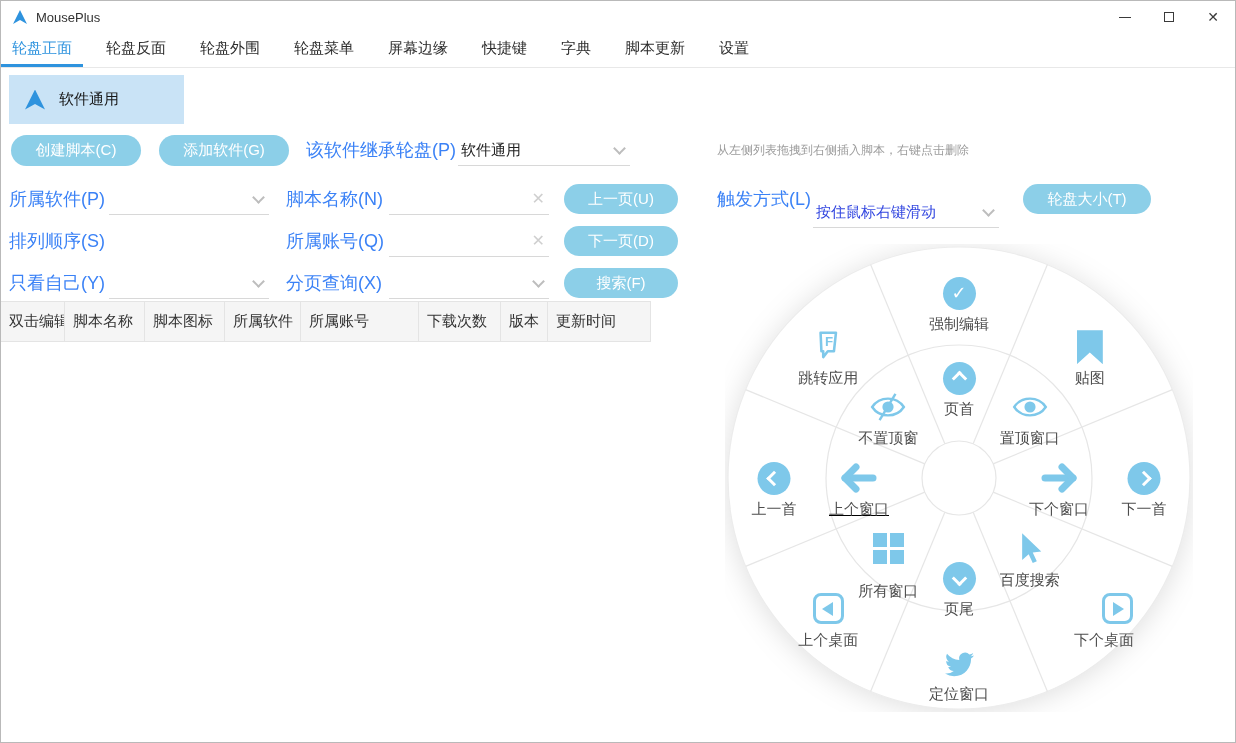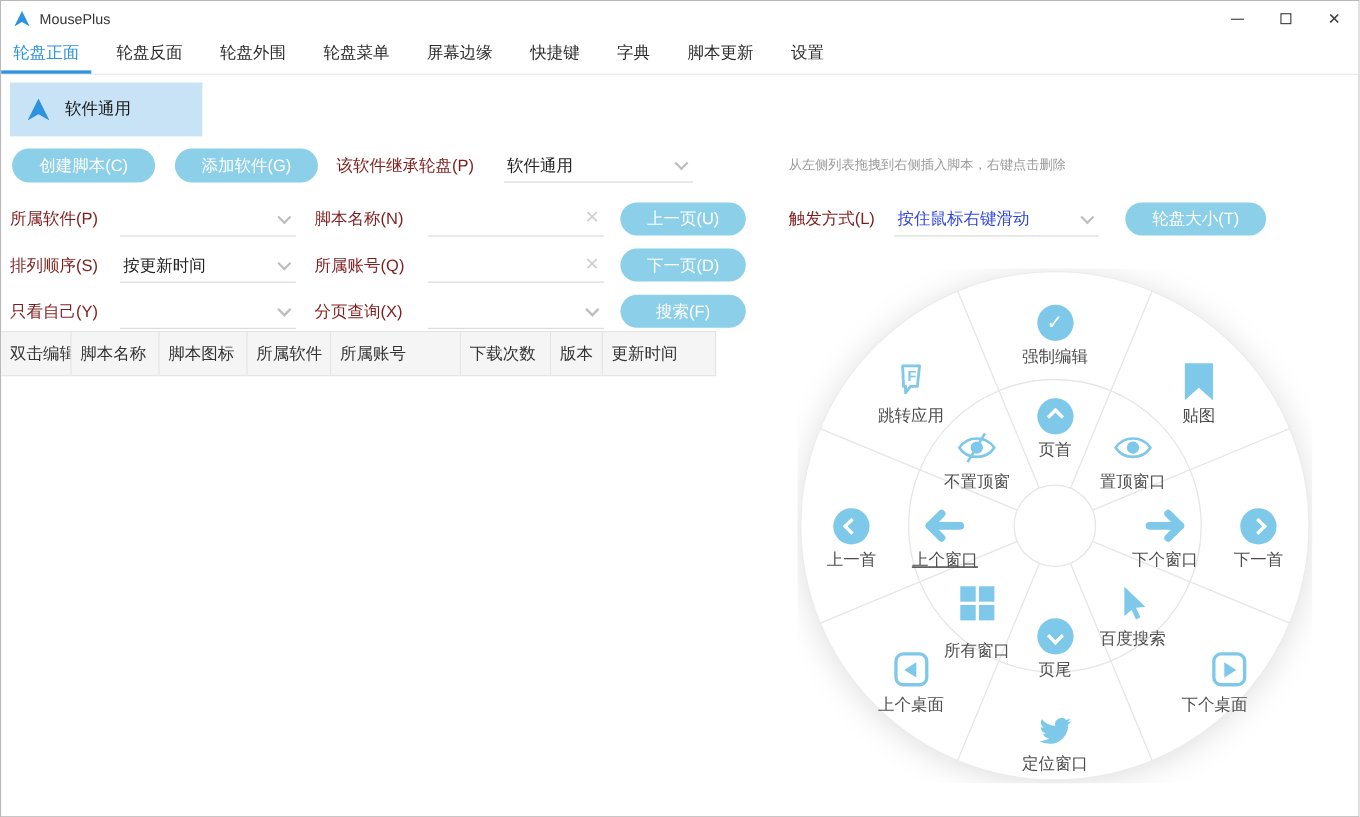--- a/index.html
+++ b/index.html
@@ -29,21 +29,21 @@
               display:flex; align-items:center; }
   .sel-tri { width:20px; height:20px; margin-left:16px; background:var(--accent,#2E9BE6);
              clip-path:polygon(50% 0%,100% 100%,50% 72%,0% 100%); }
   .sel-label { margin-left:14px; font-size:15px; font-weight:500; color:#161616; }
 
   
   .pill { position:absolute; height:31px; border-radius:16px; background:var(--btn-blue,#8CCFE8); color:#fff;
           font-size:15px; display:flex; align-items:center; justify-content:center; cursor:default; }
 
   
-  .flabel { position:absolute; height:31px; line-height:31px; font-size:15px; color:#7f1d1d; white-space:nowrap; }
+  .flabel { position:absolute; height:31px; line-height:31px; font-size:18px; color:#3b82f6; white-space:nowrap; }
   .hint { position:absolute; left:716px; top:134px; height:31px; line-height:31px; font-size:12px; color:#9b9b9b; }
   .field { position:absolute; height:31px; border-bottom:1px solid #d8d8d8; display:flex; align-items:center; }
   .field .val { flex:1; font-size:15px; color:#222; padding-left:3px; white-space:nowrap; overflow:hidden; }
   .field .val.blue { color:var(--trigger-blue,#3246E0); }
   .field input { flex:1; width:100%; border:none; outline:none; background:transparent; font-size:15px; color:#222; }
   .chev { width:9px; height:9px; border-right:2px solid #bdbdbd; border-bottom:2px solid #bdbdbd;
           transform:rotate(45deg); margin:-4px 6px 0 0; flex:none; }
   .clear-x { font-size:16px; color:#cfcfcf; margin-right:4px; line-height:1; flex:none; }
 
   
@@ -127,45 +127,41 @@
     <span class="chev"></span>
   </div>
   <div class="flabel" style="left:285px;top:183px;">脚本名称(N)</div>
   <div class="field" style="left:388px;top:183px;width:160px;">
     <input value="" style="">
     <span class="clear-x">✕</span>
   </div>
   <div class="pill" style="left:563px;top:183px;width:114px;height:30px;">上一页(U)</div>
 
   <div class="flabel" style="left:8px;top:225px;">排列顺序(S)</div>
-  <div class="field" style="left:108px;top:225px;width:160px;">
-    <span class="val">按更新时间</span>
-    <span class="chev"></span>
-  </div>
   <div class="flabel" style="left:285px;top:225px;">所属账号(Q)</div>
   <div class="field" style="left:388px;top:225px;width:160px;">
     <input value="" style="">
     <span class="clear-x">✕</span>
   </div>
   <div class="pill" style="left:563px;top:225px;width:114px;height:30px;">下一页(D)</div>
 
   <div class="flabel" style="left:8px;top:267px;">只看自己(Y)</div>
   <div class="field" style="left:108px;top:267px;width:160px;">
     <span class="val"></span>
     <span class="chev"></span>
   </div>
   <div class="flabel" style="left:285px;top:267px;">分页查询(X)</div>
   <div class="field" style="left:388px;top:267px;width:160px;">
     <span class="val"></span>
     <span class="chev"></span>
   </div>
   <div class="pill" style="left:563px;top:267px;width:114px;height:30px;">搜索(F)</div>
 
   <div class="flabel" style="left:716px;top:183px;">触发方式(L)</div>
-  <div class="field" style="left:812px;top:183px;width:186px;gap:44px;">
+  <div class="field" style="left:812px;top:196px;width:186px;gap:44px;">
     <span class="val blue">按住鼠标右键滑动</span>
     <span class="chev"></span>
   </div>
   <div class="pill" style="left:1022px;top:183px;width:128px;height:30px;">轮盘大小(T)</div>
 
   <div class="thead" id="table-head">
       <div class="th" style="width: 64px;">双击编辑</div>
       <div class="th" style="width: 80px;">脚本名称</div>
       <div class="th" style="width: 80px;">脚本图标</div>
       <div class="th" style="width: 76px;">所属软件</div>

